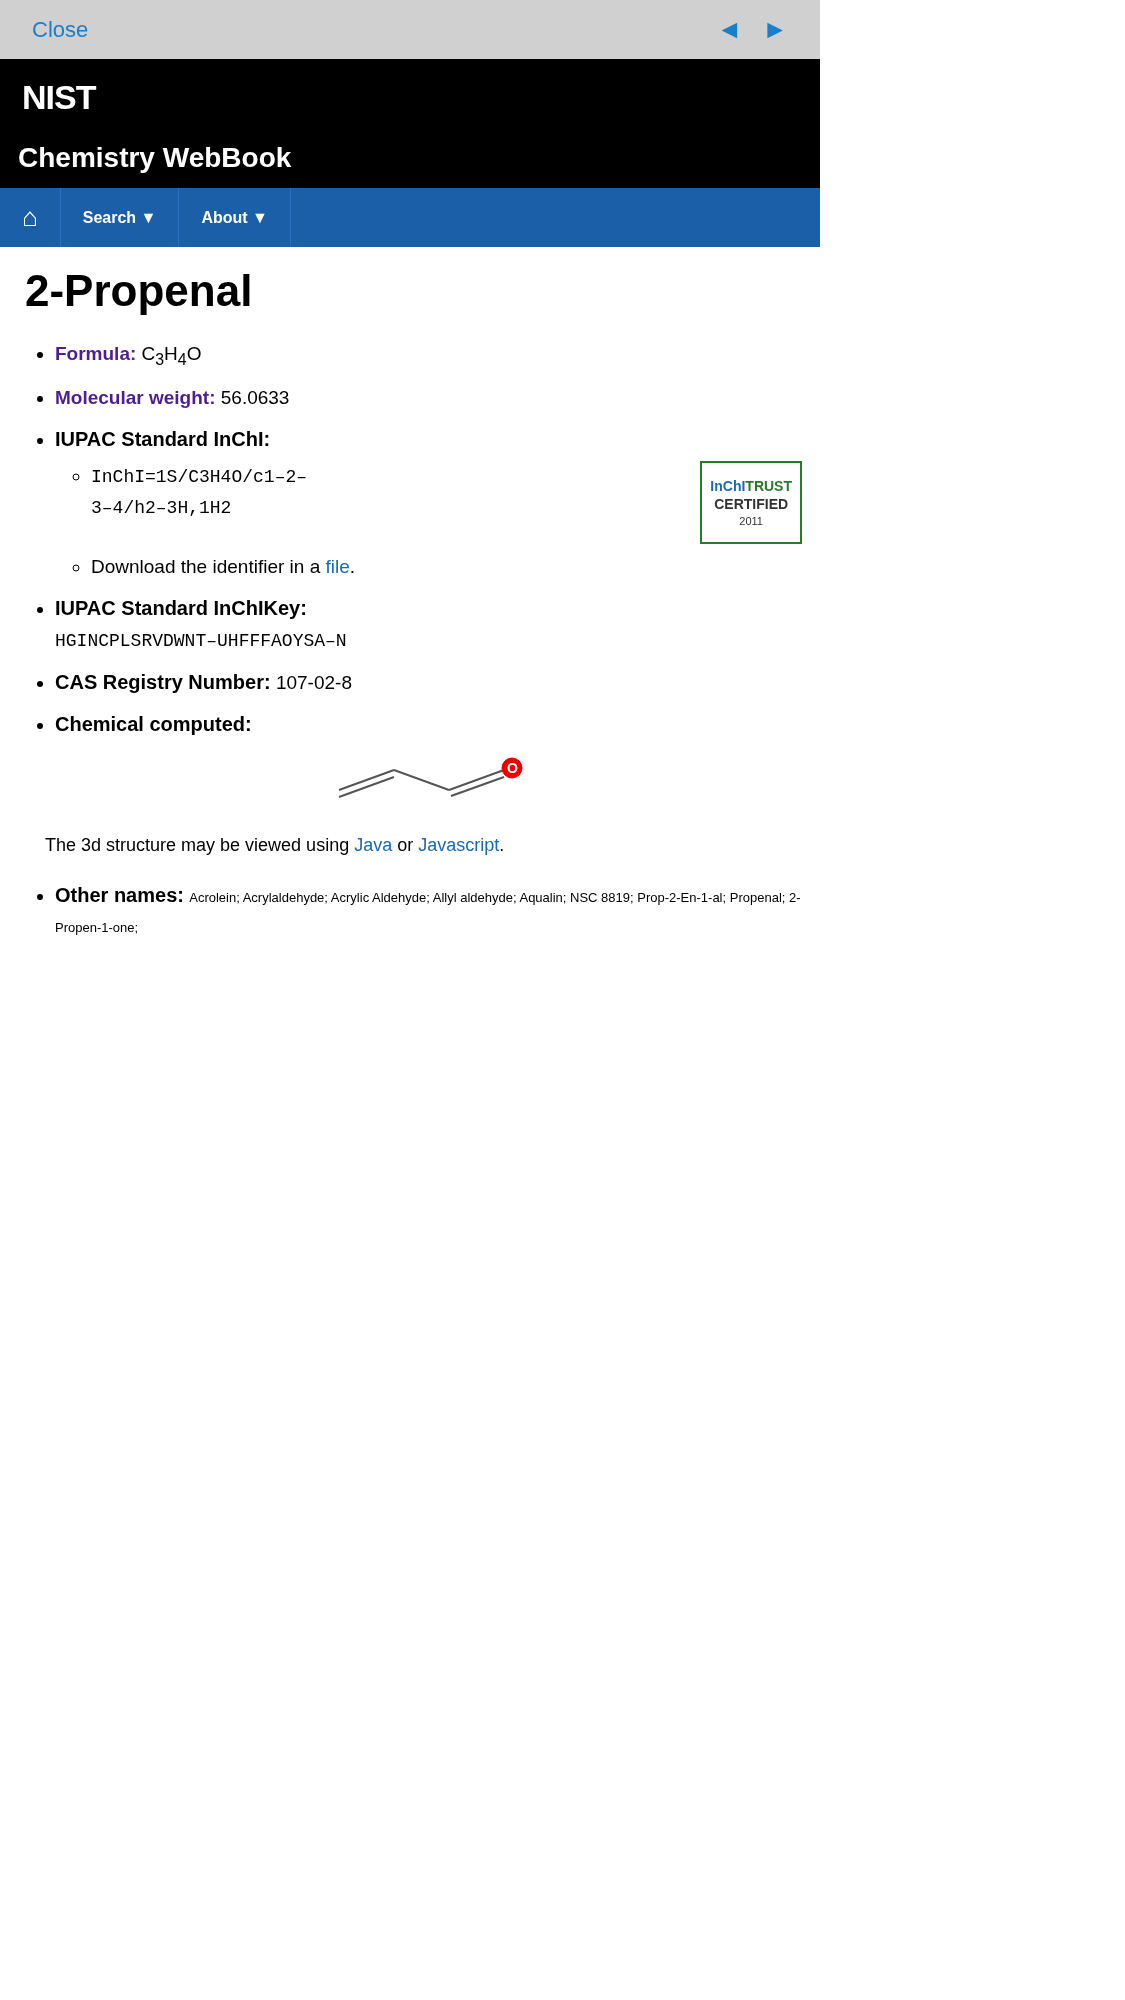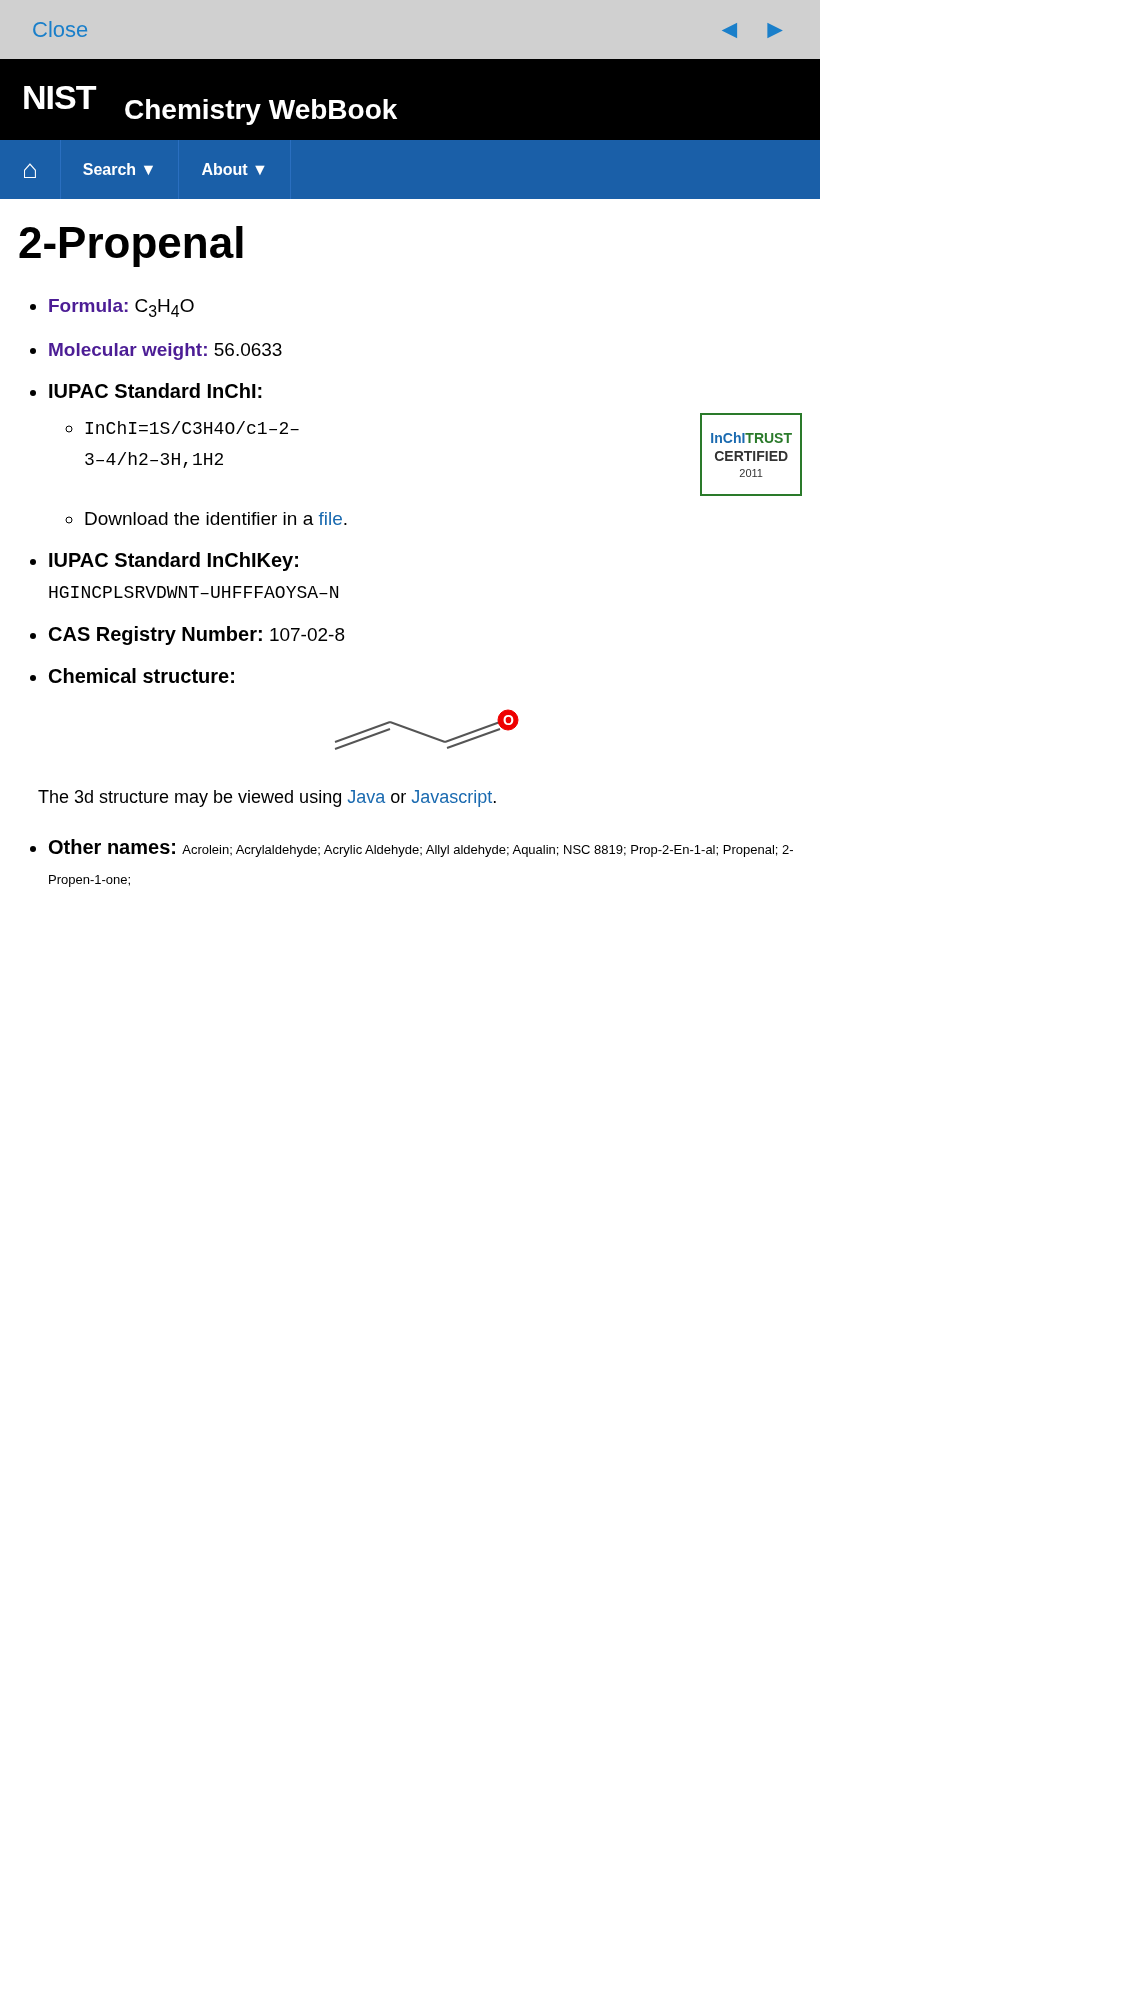--- a/index.html
+++ b/index.html
@@ -28,22 +28,23 @@
       color: #1a7fca;
       font-size: 26px;
       cursor: pointer;
     }
 
     
     .site-header {
       background: #000;
       padding: 14px 18px;
       display: flex;
-      align-items: flex-end;
+      align-items: flex-start;
       gap: 16px;
+      flex-direction: column;
     }
     .nist-logo {
       color: #fff;
       font-size: 38px;
       font-weight: 900;
       font-family: 'Arial Black', Arial, sans-serif;
       letter-spacing: -1px;
     }
     .site-title {
       color: #fff;
@@ -76,20 +77,21 @@
       border-right: 1px solid #2a6fc0;
     }
     .home-icon {
       color: #fff;
       font-size: 26px;
     }
 
     
     .main-content {
       padding: 20px 18px;
+      margin-left: 7px;
     }
     .page-title {
       font-size: 44px;
       font-weight: bold;
       margin-bottom: 24px;
       line-height: 1.1;
     }
 
     
     .info-list {
@@ -281,21 +283,21 @@
       <span class="inchi-header">IUPAC Standard InChIKey:</span><br>
       <span class="inchikey-value">HGINCPLSRVDWNT–UHFFFAOYSA–N</span>
     </li>
 
     <li>
       <span class="inchi-header">CAS Registry Number:</span>
       <span class="cas-value">107-02-8</span>
     </li>
 
     <li class="chem-structure-item">
-      <span class="inchi-header">Chemical structure:</span>
+      <span class="inchi-header">Chemical computed:</span>
       <div class="structure-container">
 
         <div class="structure-svg-wrap">
           <svg width="220" height="70" viewBox="0 0 220 70">
 
             <line x1="20" y1="40" x2="75" y2="20" stroke="#555" stroke-width="2"></line>
             <line x1="20" y1="47" x2="75" y2="27" stroke="#555" stroke-width="2"></line>
 
             <line x1="75" y1="20" x2="130" y2="40" stroke="#555" stroke-width="2"></line>
 

